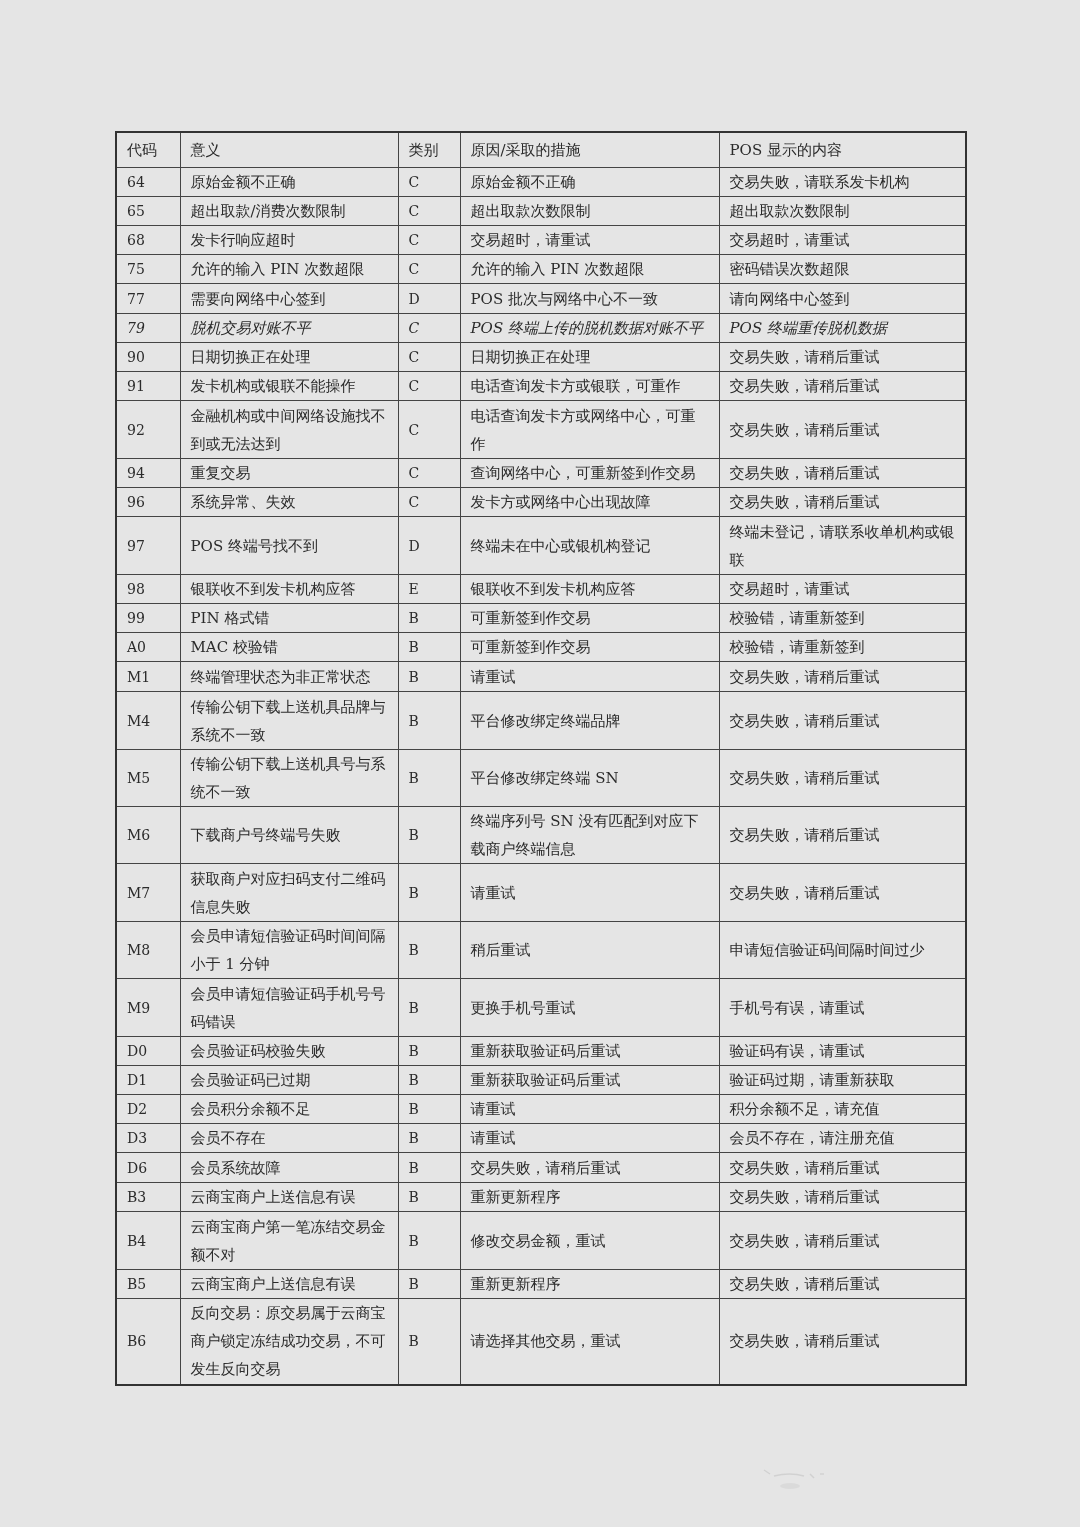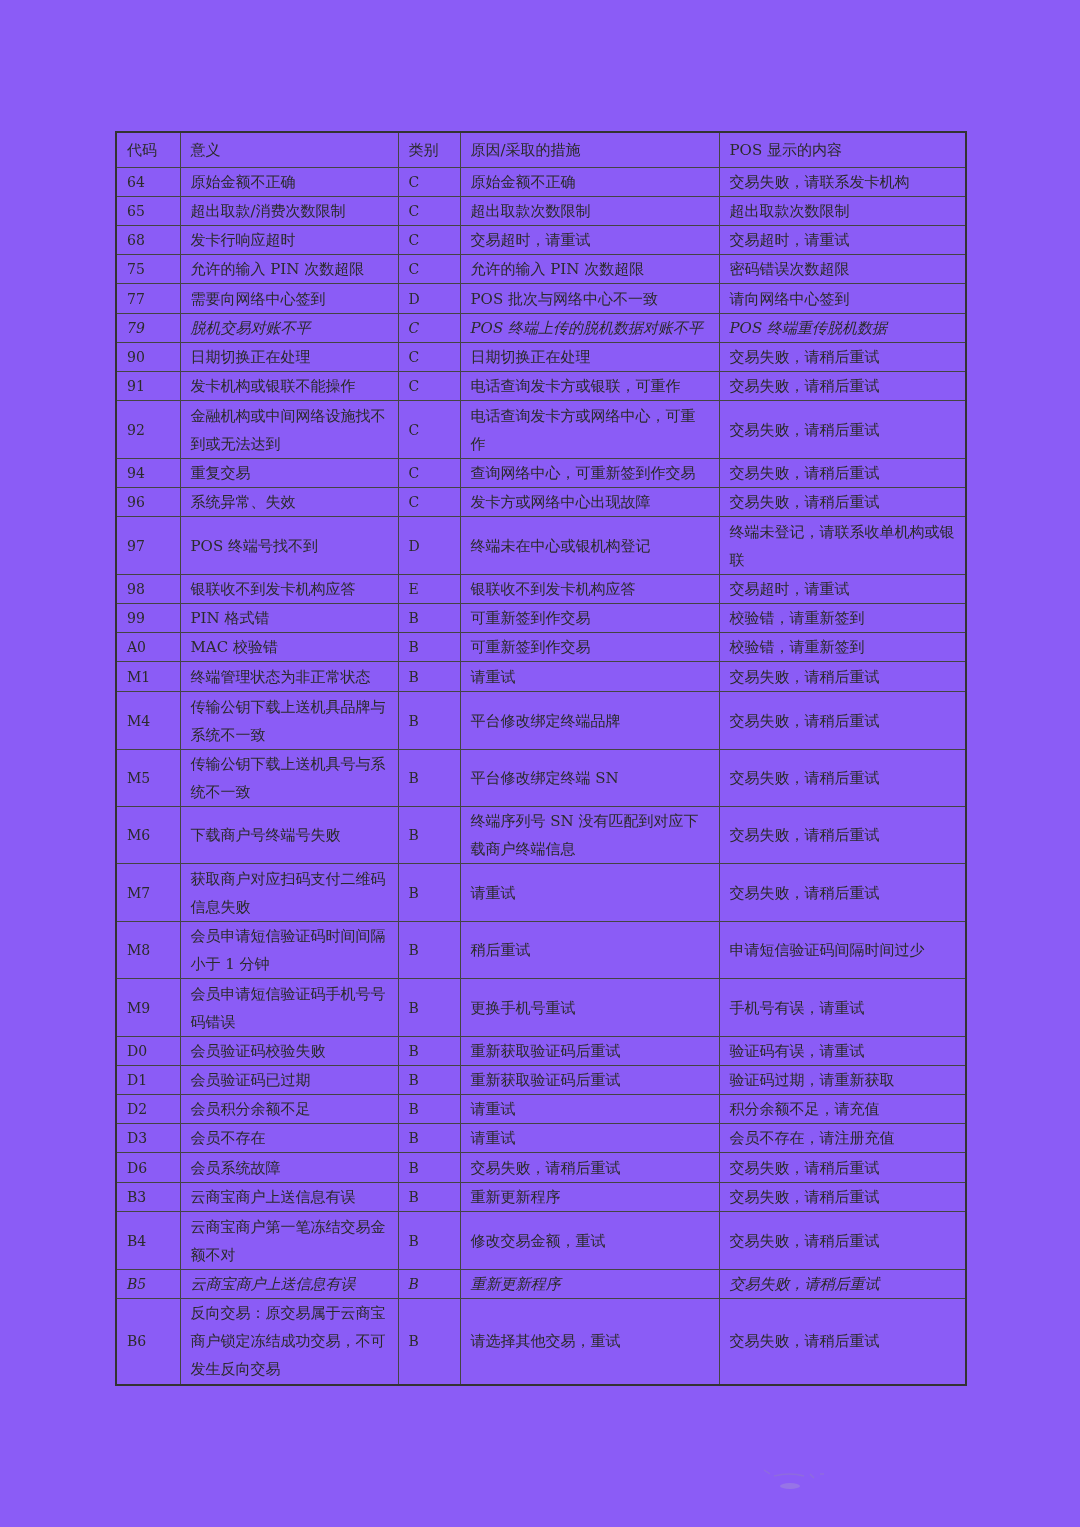--- a/index.html
+++ b/index.html
@@ -12,21 +12,21 @@
       height: 1527px;
       position: relative;
       overflow: hidden;
       font-family: "DejaVu Serif", "Liberation Serif", serif;
       color: #2a2a2a;
     }
     .page {
       position: absolute;
       left: 0; top: 0;
       width: 1080px; height: 1527px;
-      background: #8b5cf6;
+      background: #e5e5e5;
     }
     table.codes {
       position: absolute;
       left: 115px;
       top: 131px;
       width: 850px;
       border-collapse: collapse;
       border: 2px solid #333;
       table-layout: fixed;
       font-size: 15px;
@@ -275,21 +275,21 @@
           <td>重新更新程序</td>
           <td>交易失败，请稍后重试</td>
         </tr>
         <tr style="height: 58px;">
           <td class="code">B4</td>
           <td>云商宝商户第一笔冻结交易金额不对</td>
           <td class="cat">B</td>
           <td>修改交易金额，重试</td>
           <td>交易失败，请稍后重试</td>
         </tr>
-        <tr style="height: 29px; font-style: italic;">
+        <tr style="height: 29px;">
           <td class="code">B5</td>
           <td>云商宝商户上送信息有误</td>
           <td class="cat">B</td>
           <td>重新更新程序</td>
           <td>交易失败，请稍后重试</td>
         </tr>
         <tr style="height: 86px;">
           <td class="code">B6</td>
           <td>反向交易：原交易属于云商宝商户锁定冻结成功交易，不可发生反向交易</td>
           <td class="cat">B</td>

